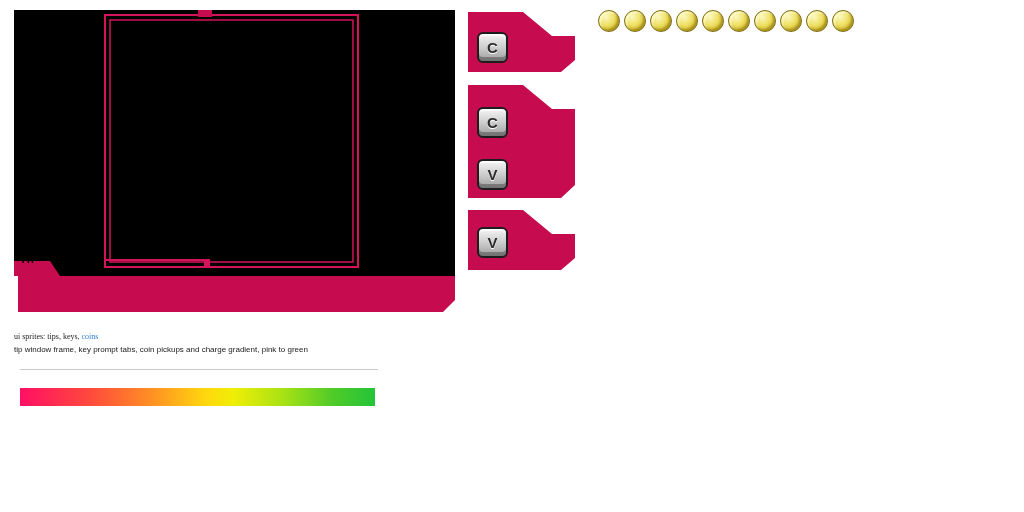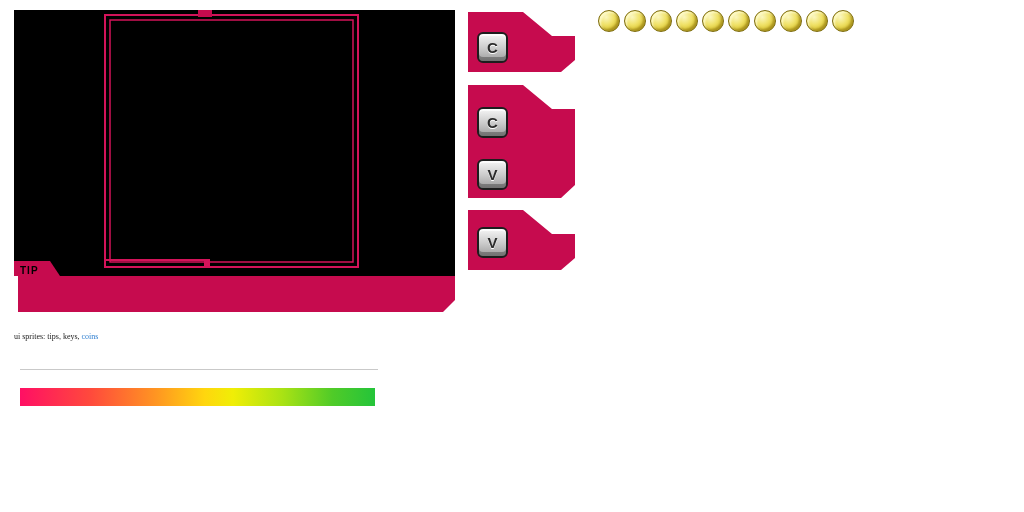--- a/index.html
+++ b/index.html
@@ -29,21 +29,21 @@
   .coin-row{position:absolute;left:598px;top:10px;display:flex;gap:4px;}
   .coin{
     width:22px;height:22px;border-radius:50%;box-sizing:border-box;display:inline-block;
     background:radial-gradient(circle at 36% 30%, #fbf7c0 0%, #f0e26a 40%, #dcc837 68%, #a58d18 100%);
     border:1px solid #7d6c10;
     box-shadow:inset -2px -2px 2px rgba(120,96,8,.45), inset 2px 2px 2px rgba(255,252,210,.8);
   }
 
   
   .tip-label{
-    position:absolute;left:20px;top:264px;width:34px;height:13px;
+    position:absolute;left:20px;top:253px;width:34px;height:13px;
     color:#000000;font-weight:bold;font-size:10px;line-height:13px;letter-spacing:1px;
   }
 
   
   .caption-line1{position:absolute;left:14px;top:332px;font-size:8px;color:#1a1a1a;white-space:nowrap;font-family:Liberation Serif, serif;}
   .caption-link{color:#2f7fd0;}
   .caption-line2{position:absolute;left:14px;top:345px;font-size:8px;color:#1a1a1a;white-space:nowrap;}
   .divider{position:absolute;left:20px;top:369px;width:358px;height:1px;background:#c9c9c9;}
 
   
@@ -106,17 +106,18 @@
       <span class="coin"></span>
       <span class="coin"></span>
       <span class="coin"></span>
       <span class="coin"></span>
     </div>
 
   <div class="caption-line1">
     <span>ui sprites: tips, keys,</span>
     <span class="caption-link">coins</span>
   </div>
+  <div class="caption-line2">tip window frame, key prompt tabs, coin pickups and charge gradient, pink to green</div>
   <div class="divider"></div>
 
   <div class="gradient-strip" style="background: linear-gradient(90deg, rgb(255, 15, 100) 0%, rgb(255, 74, 60) 20%, rgb(255, 148, 34) 38%, rgb(255, 214, 14) 52%, rgb(240, 238, 6) 60%, rgb(169, 226, 20) 74%, rgb(80, 203, 40) 88%, rgb(36, 196, 58) 100%);"></div>
 
 </div>
 
 </body></html>

